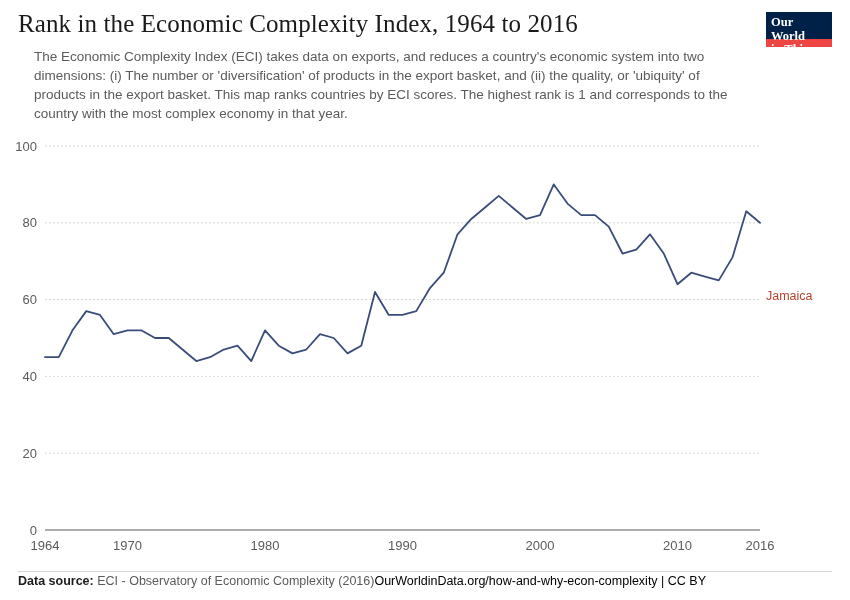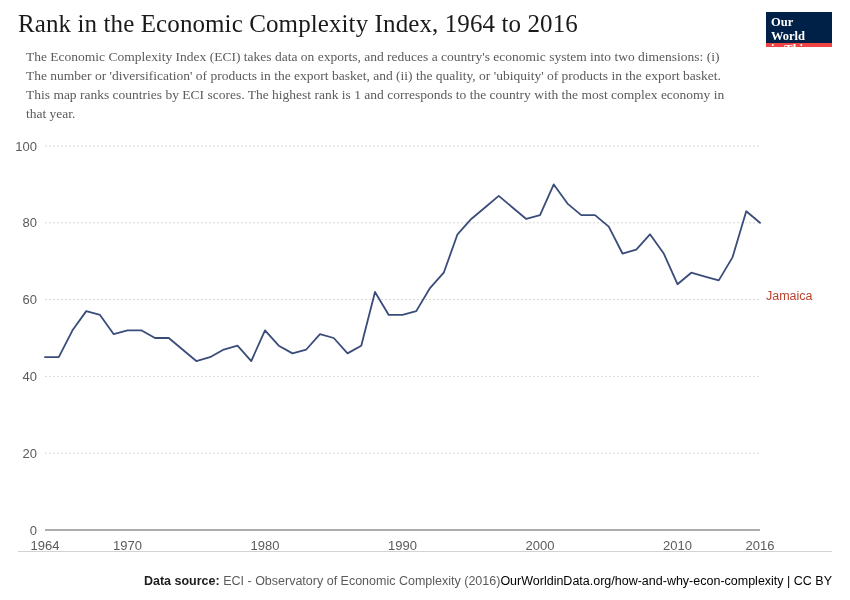--- a/index.html
+++ b/index.html
@@ -23,39 +23,39 @@
   }
   .title {
     font-family: "Liberation Serif", serif;
     font-size: 25px;
     font-weight: 400;
     color: #1a1a1a;
     margin: 0;
     letter-spacing: 0.1px;
   }
   .subtitle {
-    margin: 9px 0 0 8px;
+    margin: 9px 0 0 16px;
     font-size: 13.5px;
     line-height: 19px;
     color: #5b5b5b;
     max-width: 712px;
-    font-family: Liberation Serif, serif;
+    font-family: Liberation Sans, sans-serif;
   }
   .owid-logo {
     position: absolute;
     right: 18px; top: 12px;
     width: 66px; height: 35px;
     background: #002147;
     color: #fff;
     font-family: "Liberation Serif", serif;
     font-weight: bold;
     font-size: 12.5px;
     line-height: 13.5px;
     padding: 4px 5px 0 5px;
-    border-bottom: 4px solid #ef4444;
+    border-bottom: 8px solid #ef4444;
   }
   
   .chart-wrap {
     position: absolute;
     left: 0; top: 136px;
     width: 850px; height: 418px;
   }
   svg.chart { display: block; }
   .grid-line { stroke: #d8d8d8; stroke-width: 1; stroke-dasharray: 2 2; }
   .axis-line { stroke: #5b5b5b; stroke-width: 1; }
@@ -76,25 +76,25 @@
   .series-label {
     font-family: "Liberation Sans", sans-serif;
     font-size: 12.5px;
     fill: #b9412c;
   }
   
   .footer {
     position: absolute;
     left: 18px; right: 18px; bottom: 12px;
     border-top: 1px solid #d3d3d3;
-    padding-top: 22px;
+    padding-top: 2px;
     font-size: 12.5px;
     color: #5b5b5b;
     display: flex;
-    justify-content: flex-end;
+    justify-content: flex-start;
     align-items: baseline;
   }
   .footer .src strong { color: #1d1d1d; font-weight: bold; }
   .footer .lic { color: #000000; }
 </style>
 </head>
 <body>
 
 <div id="page">
 

